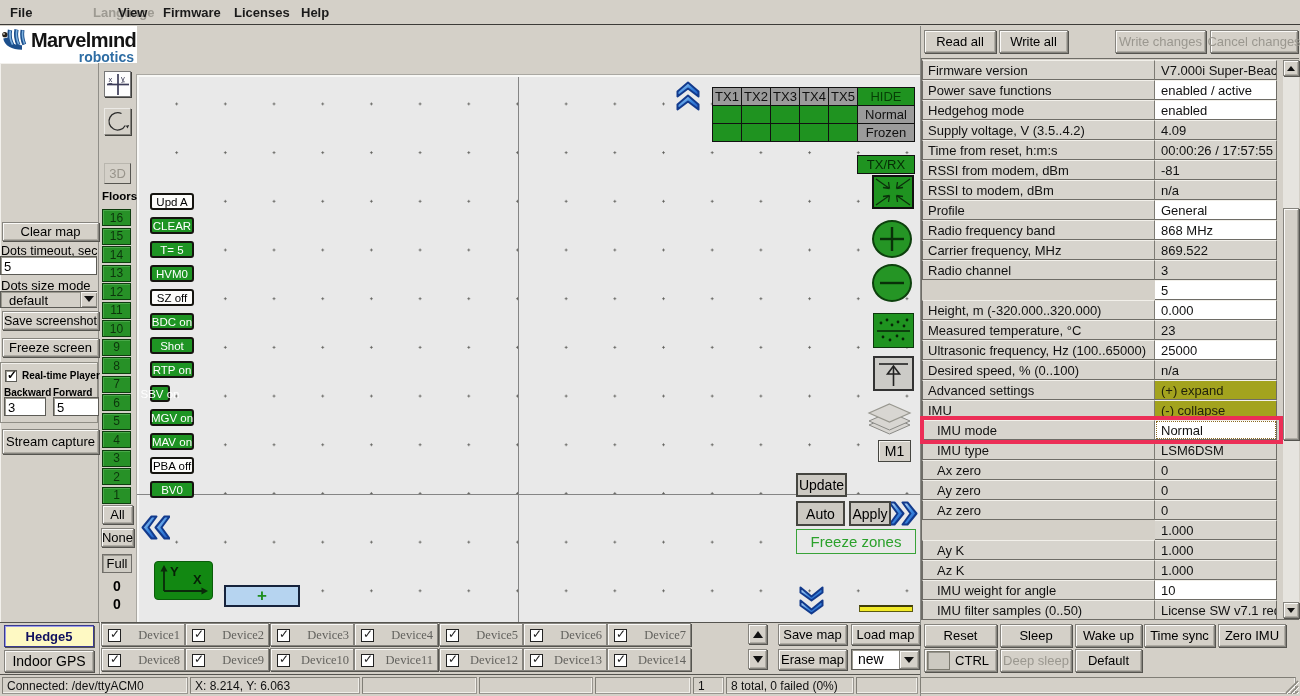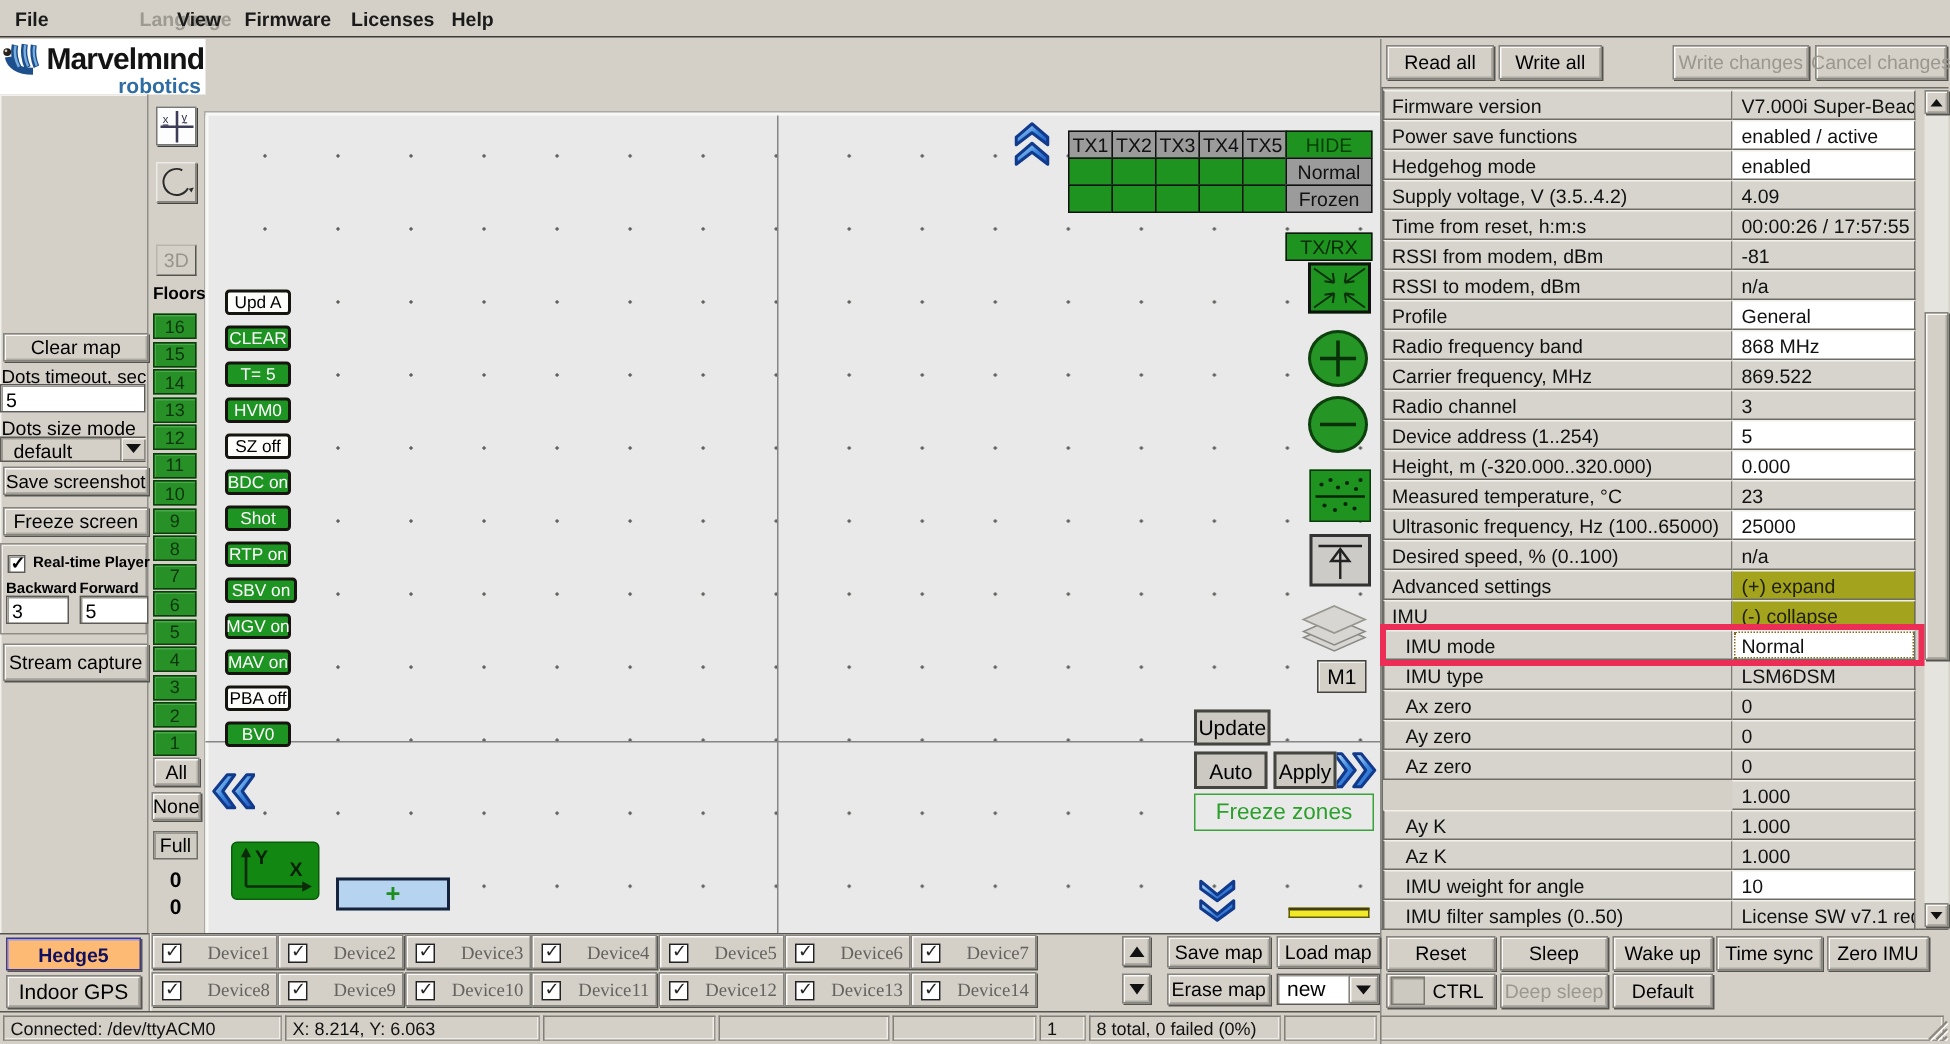--- a/index.html
+++ b/index.html
@@ -139,21 +139,21 @@
     <div class="abs hline" style="left:0; top:417px; width:783px;"></div>
 
     <div class="abs gbtn white" style="left:13px; top:116px; width:44px; height:17px;">Upd A</div>
     <div class="abs gbtn green" style="left:13px; top:140px; width:44px; height:17px;">CLEAR</div>
     <div class="abs gbtn green" style="left:13px; top:164px; width:44px; height:17px;">T= 5</div>
     <div class="abs gbtn green" style="left:13px; top:188px; width:44px; height:17px;">HVM0</div>
     <div class="abs gbtn white" style="left:13px; top:212px; width:44px; height:17px;">SZ off</div>
     <div class="abs gbtn green" style="left:13px; top:236px; width:44px; height:17px;">BDC on</div>
     <div class="abs gbtn green" style="left:13px; top:260px; width:44px; height:17px;">Shot</div>
     <div class="abs gbtn green" style="left:13px; top:284px; width:44px; height:17px;">RTP on</div>
-    <div class="abs gbtn green" style="left:13px; top:308px; width:48px; height:17px;">SBV on</div>
+    <div class="abs gbtn green" style="left:13px; top:308px; width:20px; height:17px;">SBV on</div>
     <div class="abs gbtn green" style="left:13px; top:332px; width:44px; height:17px;">MGV on</div>
     <div class="abs gbtn green" style="left:13px; top:356px; width:44px; height:17px;">MAV on</div>
     <div class="abs gbtn white" style="left:13px; top:380px; width:44px; height:17px;">PBA off</div>
     <div class="abs gbtn green" style="left:13px; top:404px; width:44px; height:17px;">BV0</div>
 
     <div class="abs" id="txtable" style="left:575px; top:10px;">
       <div class="abs txc txh" style="left:0px; top:0px;">TX1</div>
       <div class="abs txc txh" style="left:29px; top:0px;">TX2</div>
       <div class="abs txc txh" style="left:58px; top:0px;">TX3</div>
       <div class="abs txc txh" style="left:87px; top:0px;">TX4</div>
@@ -295,21 +295,21 @@
   <div class="abs btn" style="left:924px; top:624px; width:73px; height:23px;">Reset</div>
   <div class="abs btn" style="left:1000px; top:624px; width:72px; height:23px;">Sleep</div>
   <div class="abs btn" style="left:1075px; top:624px; width:67px; height:23px;">Wake up</div>
   <div class="abs btn" style="left:1144px; top:624px; width:71px; height:23px;">Time sync</div>
   <div class="abs btn" style="left:1218px; top:624px; width:68px; height:23px;">Zero IMU</div>
   <div class="abs btn" style="left:924px; top:649px; width:73px; height:23px; justify-content:flex-end; padding-right:7px;">CTRL</div>
   <div class="abs" style="left:927px; top:651px; width:23px; height:19px; background:#ccc9c1; border:1px solid #7b796f; box-shadow:inset 1px 1px 0 #96948c;"></div>
   <div class="abs btn dis" style="left:1000px; top:649px; width:72px; height:23px;">Deep sleep</div>
   <div class="abs btn" style="left:1075px; top:649px; width:67px; height:23px;">Default</div>
 
-  <div class="abs" style="left:4px; top:625px; width:90px; height:22px; background:#fdba74; border:1px solid #3a3a90; box-shadow:inset 1px 1px 0 #9a9ce8, 1px 1px 0 #55544f; display:flex; align-items:center; justify-content:center; font-size:13px; font-weight:bold; color:#101060;">Hedge5</div>
+  <div class="abs" style="left:4px; top:625px; width:90px; height:22px; background:#fef9c3; border:1px solid #3a3a90; box-shadow:inset 1px 1px 0 #9a9ce8, 1px 1px 0 #55544f; display:flex; align-items:center; justify-content:center; font-size:13px; font-weight:bold; color:#101060;">Hedge5</div>
   <div class="abs btn" style="left:4px; top:650px; width:90px; height:22px; font-size:14px;">Indoor GPS</div>
   <div class="abs" style="left:99px; top:622px; width:1px; height:52px; background:#8f8d86; box-shadow:1px 0 0 #f2f0ec;"></div>
   <div class="abs" id="devgrid">
     <div class="abs dcell" style="left:101px; top:623px;">
         <span class="dchk">
           <span class="dtick">✓</span>
         </span>
         <span class="dname">Device1</span>
       </div>
     <div class="abs dcell" style="left:185px; top:623px;">
@@ -457,21 +457,20 @@
       </div>
     <div class="trow" style="top:240px;">
         <div class="tlab" style="padding-left:5px;">Carrier frequency, MHz</div>
         <div class="tval">869.522</div>
       </div>
     <div class="trow" style="top:260px;">
         <div class="tlab" style="padding-left:5px;">Radio channel</div>
         <div class="tval">3</div>
       </div>
     <div class="trow" style="top:280px;">
-        <div class="tlab" style="padding-left:5px;">Device address (1..254)</div>
         <div class="tval w">5</div>
       </div>
     <div class="trow" style="top:300px;">
         <div class="tlab" style="padding-left:5px;">Height, m (-320.000..320.000)</div>
         <div class="tval w">0.000</div>
       </div>
     <div class="trow" style="top:320px;">
         <div class="tlab" style="padding-left:5px;">Measured temperature, °C</div>
         <div class="tval">23</div>
       </div>

